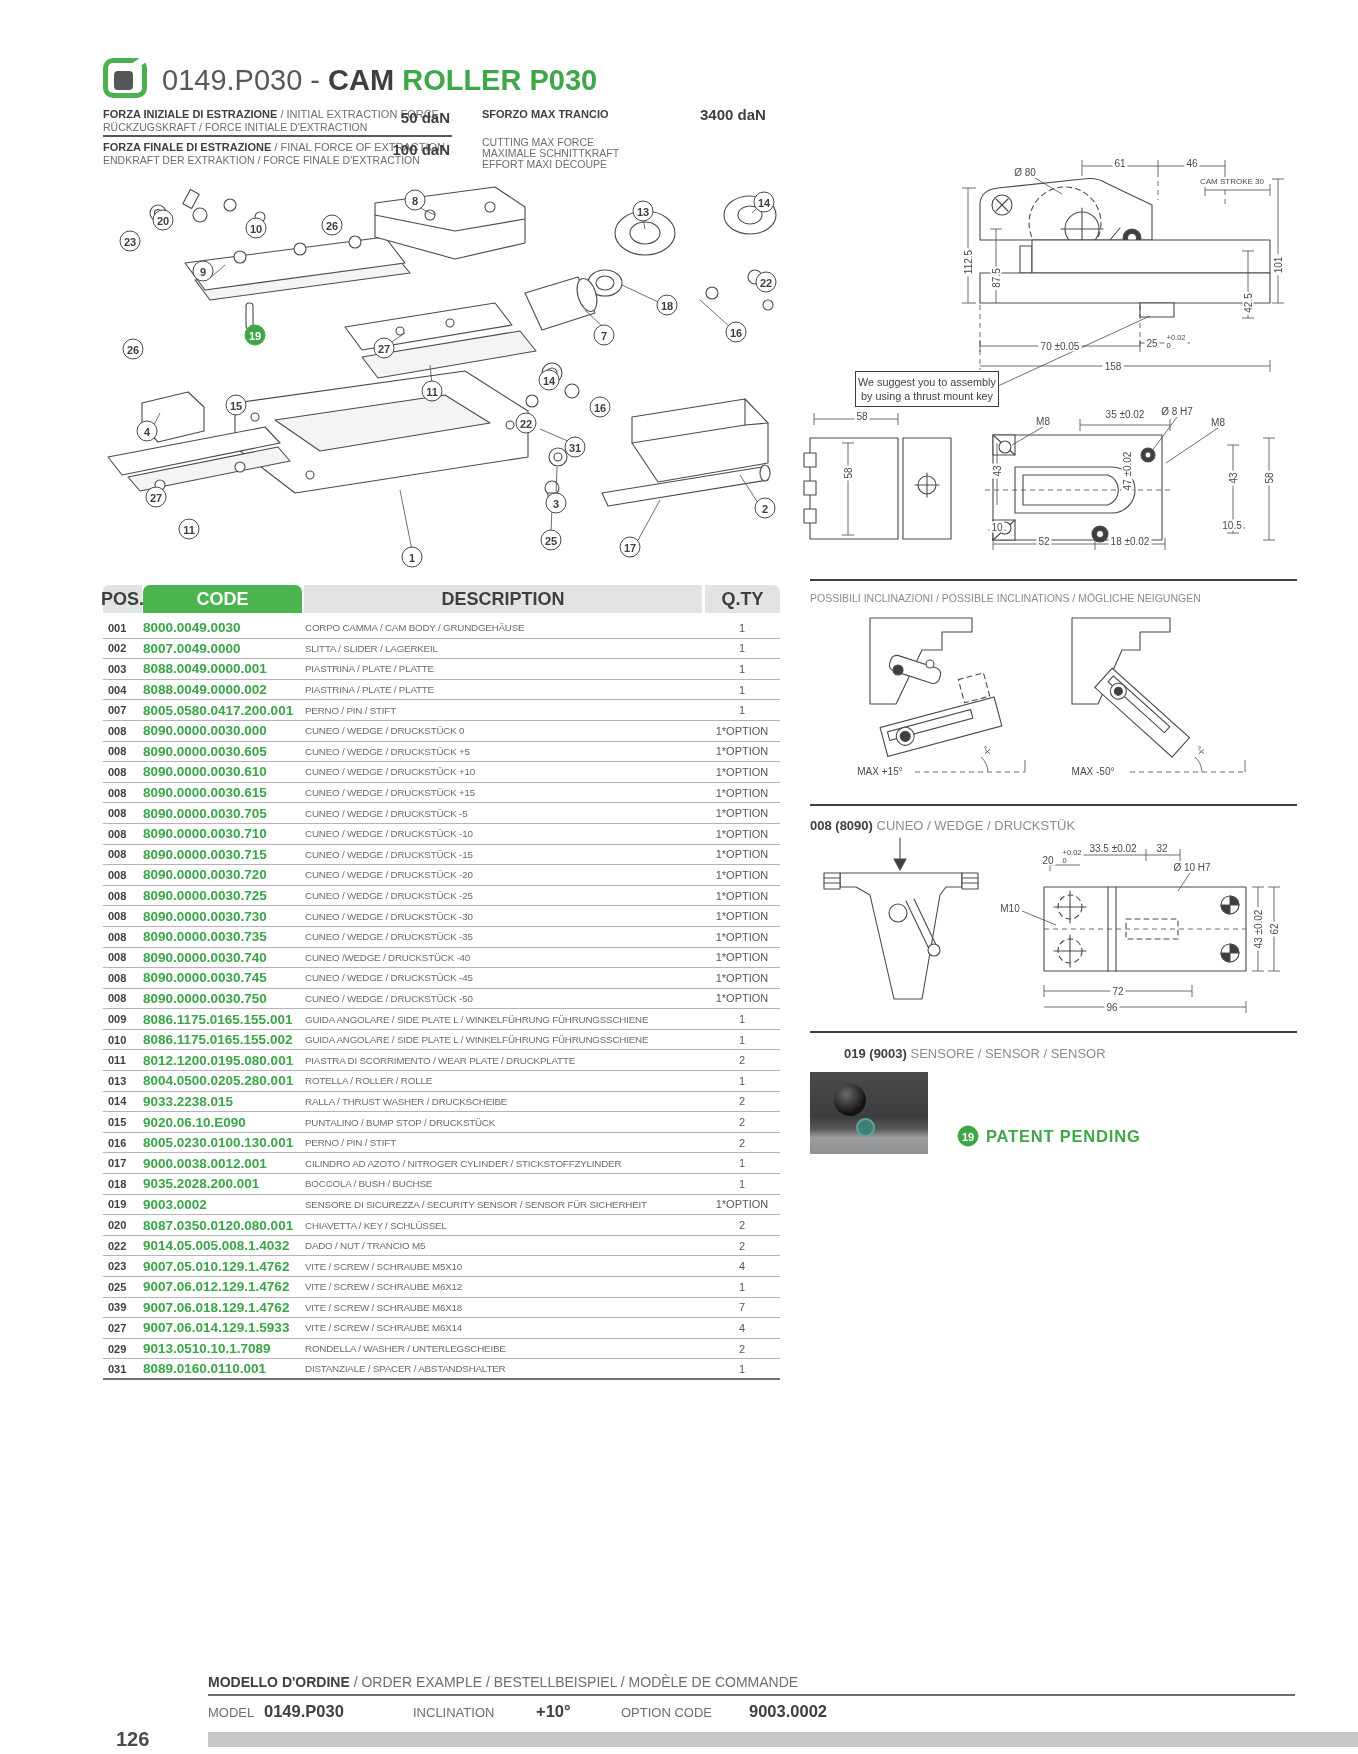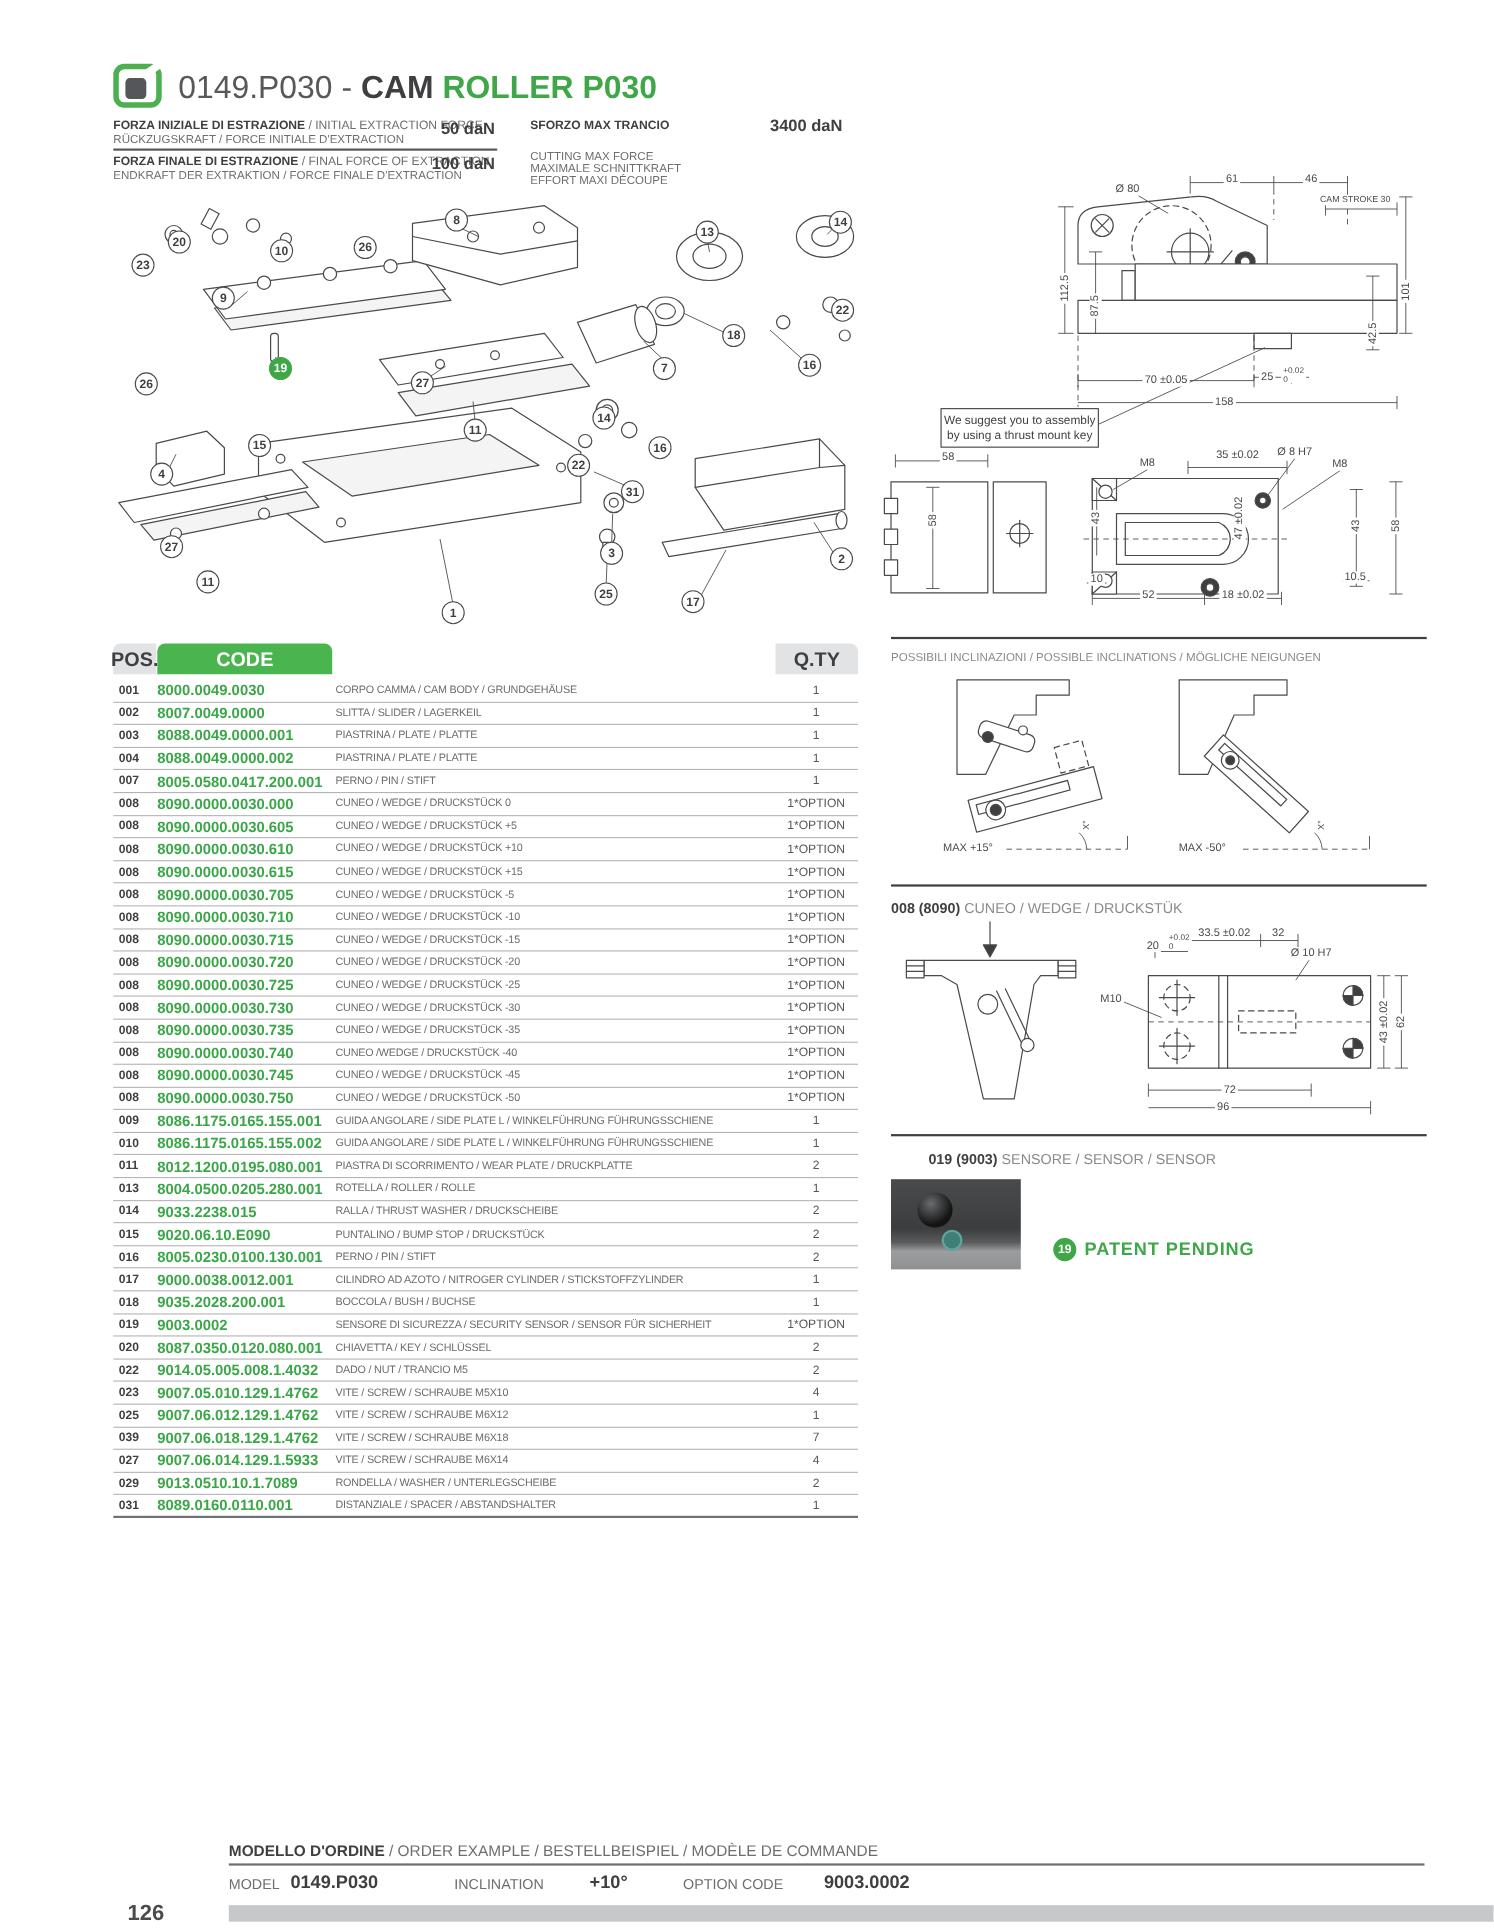--- a/index.html
+++ b/index.html
@@ -378,20 +378,21 @@
   <span class="dim rot" style="left:1269px;top:478px;">58</span>
   <span class="dim" style="left:997px;top:527px;">10</span>
   <span class="dim" style="left:1232px;top:525px;">10.5</span>
   <span class="dim" style="left:1044px;top:541px;">52</span>
   <span class="dim" style="left:1130px;top:541px;">18 ±0.02</span>
 
   <div id="parts-table">
     <div class="thead">
       <div class="hseg pos">POS.</div>
       <div class="hseg code">CODE</div>
+      <div class="hseg desc">DESCRIPTION</div>
       <div class="hseg qty">Q.TY</div>
     </div>
     <div id="parts-rows">
         <div class="trow">
           <span class="tc pos">001</span>
           <span class="tc code">8000.0049.0030</span>
           <span class="tc desc">CORPO CAMMA / CAM BODY / GRUNDGEHÄUSE</span>
           <span class="tc qty">1</span>
         </div>
         <div class="trow">

